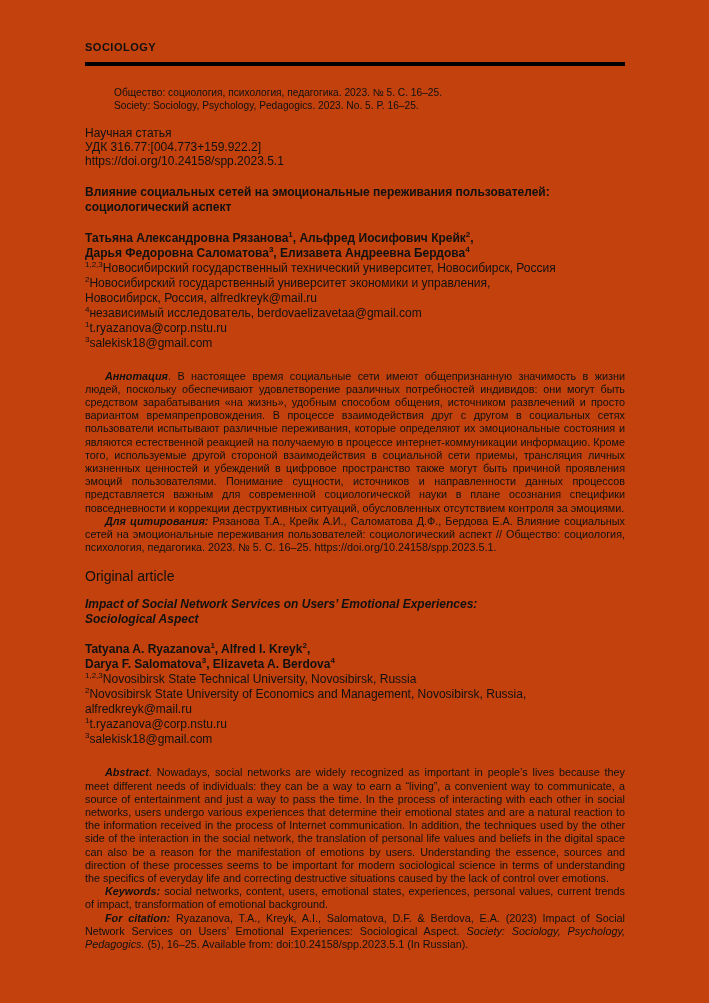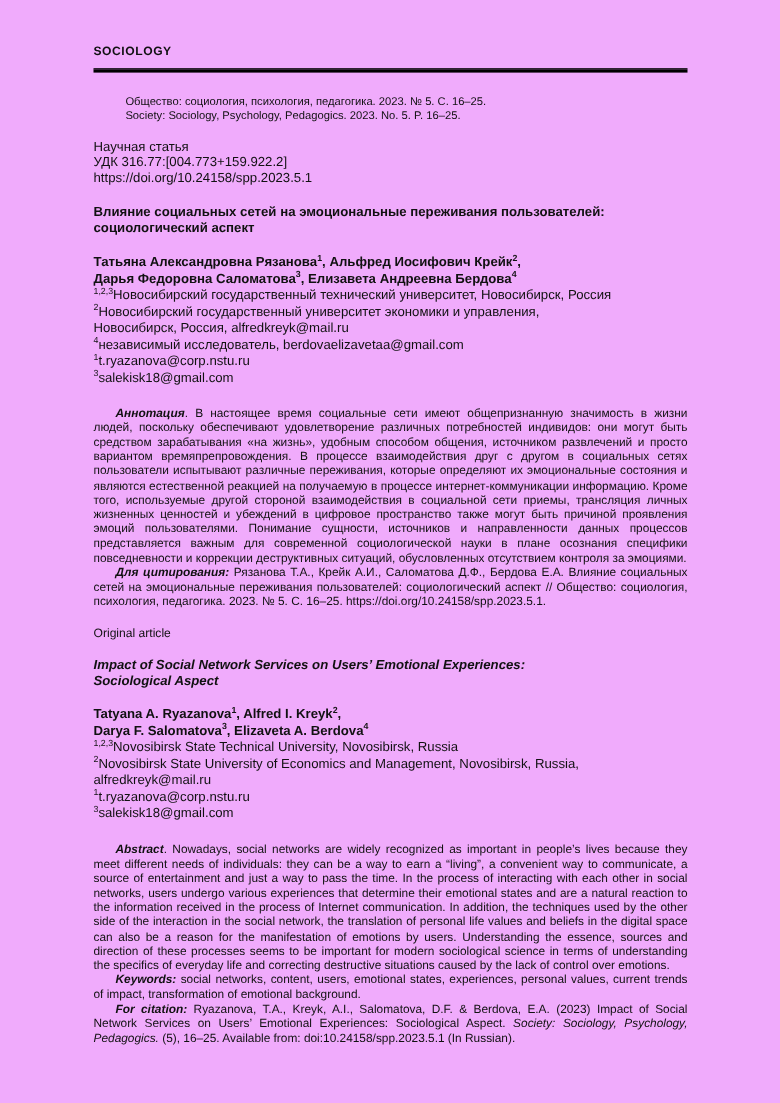--- a/index.html
+++ b/index.html
@@ -6,21 +6,21 @@
   html, body { background: #ffffff; }
   body {
     width: 709px; height: 1003px;
     font-family: "Liberation Sans", sans-serif;
     color: #111111;
     position: relative;
     overflow: hidden;
   }
   .page {
     width: 709px; height: 1003px;
-    background: #f0abfc;
+    background: #c2410c;
     position: relative;
   }
   .content {
     padding: 0 84px 0 85px; 
   }
   .section-header {
     padding-top: 41px;
     font-size: 11px;
     font-weight: bold;
     letter-spacing: 0.5px;
@@ -67,21 +67,21 @@
   .abstract-block {
     margin-top: 19px;
     font-size: 10.8px;
     line-height: 13.2px;
     text-align: justify;
   }
   .para { text-indent: 20px; }
   .lead { font-weight: bold; font-style: italic; }
   .article-type-en {
     margin-top: 15px;
-    font-size: 11px;
+    font-size: 14px;
     line-height: 14px;
   }
   .mt-title-en { margin-top: 14px; font-style: italic; }
   .mt-authors-en { margin-top: 15px; }
 </style>
 </head>
 <body>
 
 <div class="page">
   <div class="content">

